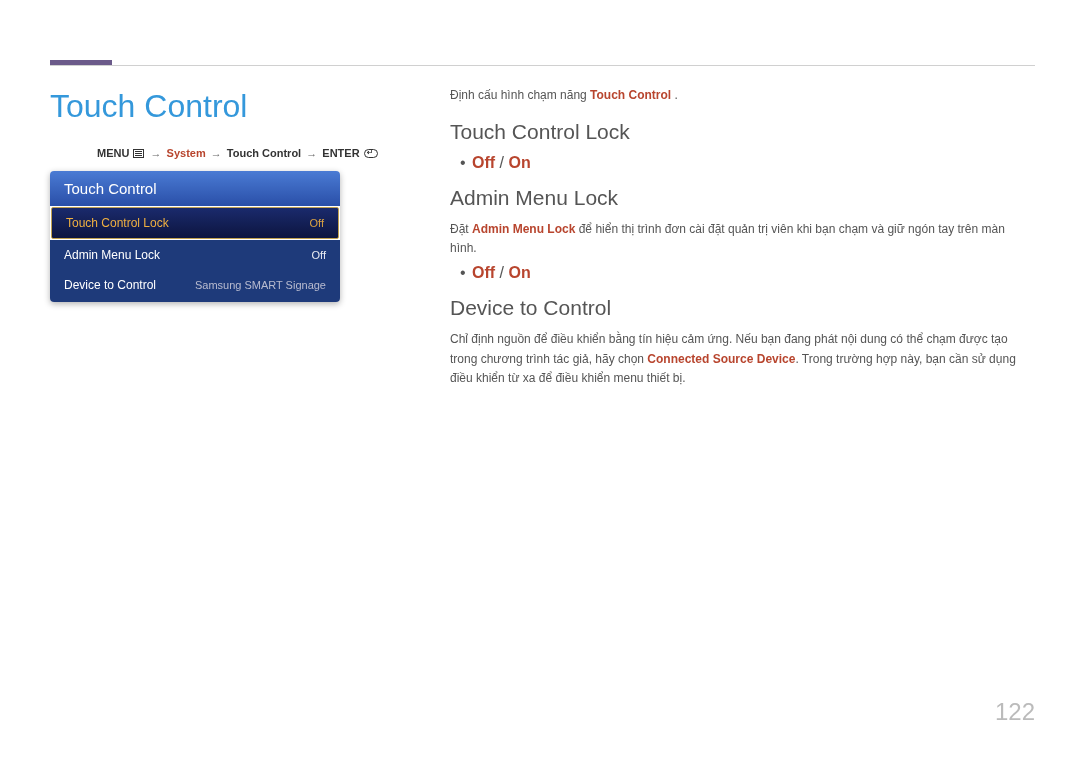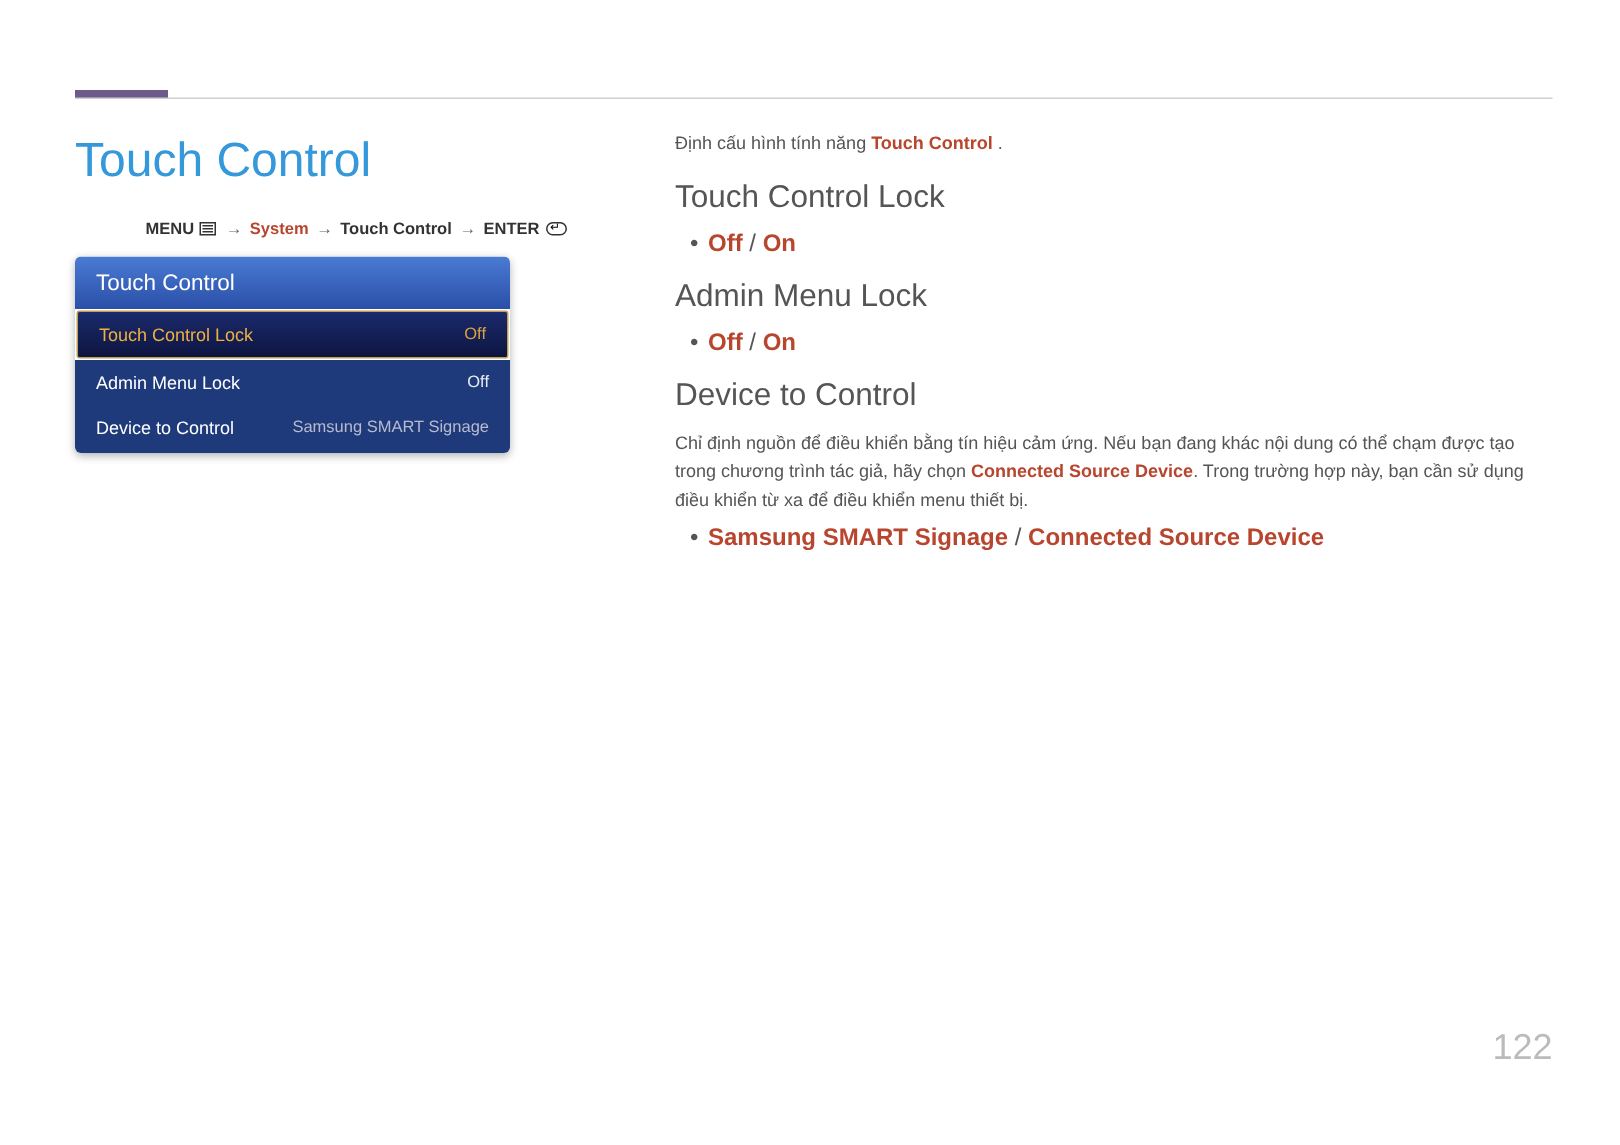--- a/index.html
+++ b/index.html
@@ -154,21 +154,21 @@
     }
     .bullet::before {
       content: "•";
       position: absolute;
       left: 10px;
     }
     .bullet .hl { color: #b8452e; font-weight: bold; }
     .bullet .sep { color: #555; }
     .page-number {
       position: absolute;
-      bottom: 50px;
+      bottom: 37px;
       right: 45px;
       font-size: 24px;
       color: #bbb;
       font-weight: 300;
     }
   </style>
 </head>
 <body>
 
 <div class="top-accent"></div>
@@ -204,36 +204,36 @@
       <div class="osd-item normal">
         <span>Device to Control</span>
         <span class="osd-value dim">Samsung SMART Signage</span>
       </div>
     </div>
 
   </div>
 
   <div class="right-col">
     <p class="intro-text">
-      <span>Định cấu hình tính năng </span><span class="hl">Touch Control</span><span> .</span>
+      <span>Định cấu hình chạm năng </span><span class="hl">Touch Control</span><span> .</span>
     </p>
 
     <h2 class="section-heading">Touch Control Lock</h2>
     <div class="bullet">
       <span class="hl">Off</span><span class="sep"> / </span><span class="hl">On</span>
     </div>
 
     <h2 class="section-heading">Admin Menu Lock</h2>
+    <p class="body-text">
+      <span>Đặt </span><span class="hl">Admin Menu Lock</span><span> để hiển thị trình đơn cài đặt quản trị viên khi bạn chạm và giữ ngón tay trên màn hình.</span>
+    </p>
     <div class="bullet">
       <span class="hl">Off</span><span class="sep"> / </span><span class="hl">On</span>
     </div>
 
     <h2 class="section-heading">Device to Control</h2>
     <p class="body-text">
-      <span>Chỉ định nguồn để điều khiển bằng tín hiệu cảm ứng. Nếu bạn đang khác nội dung có thể chạm được tạo trong chương trình tác giả, hãy chọn </span><span class="hl">Connected Source Device</span><span>. Trong trường hợp này, bạn cần sử dụng điều khiển từ xa để điều khiển menu thiết bị.</span>
+      <span>Chỉ định nguồn để điều khiển bằng tín hiệu cảm ứng. Nếu bạn đang phát nội dung có thể chạm được tạo trong chương trình tác giả, hãy chọn </span><span class="hl">Connected Source Device</span><span>. Trong trường hợp này, bạn cần sử dụng điều khiển từ xa để điều khiển menu thiết bị.</span>
     </p>
-    <div class="bullet">
-      <span class="hl">Samsung SMART Signage</span><span class="sep"> / </span><span class="hl">Connected Source Device</span>
-    </div>
   </div>
 </div>
 
 <div class="page-number">122</div>
 
 </body></html>

